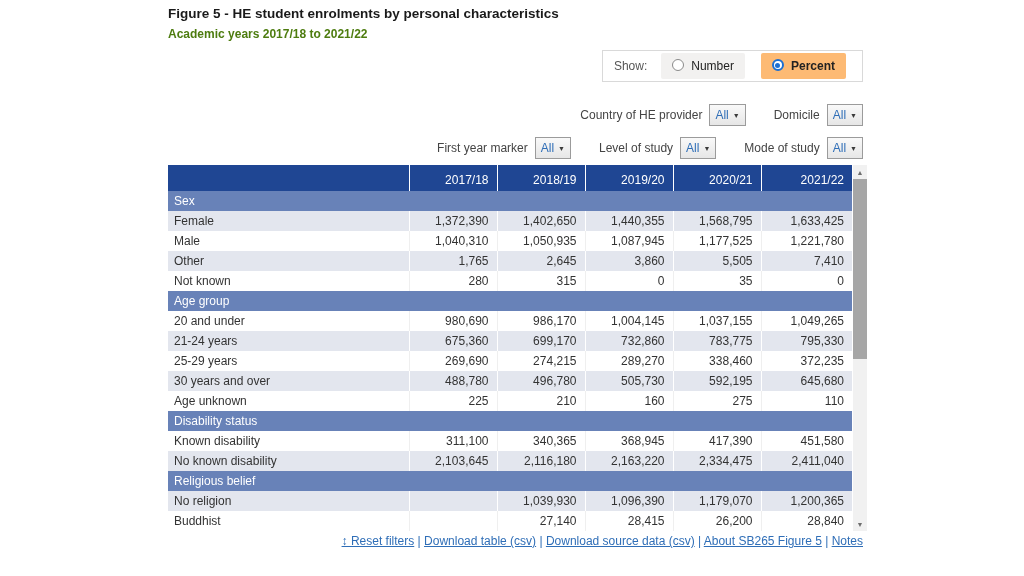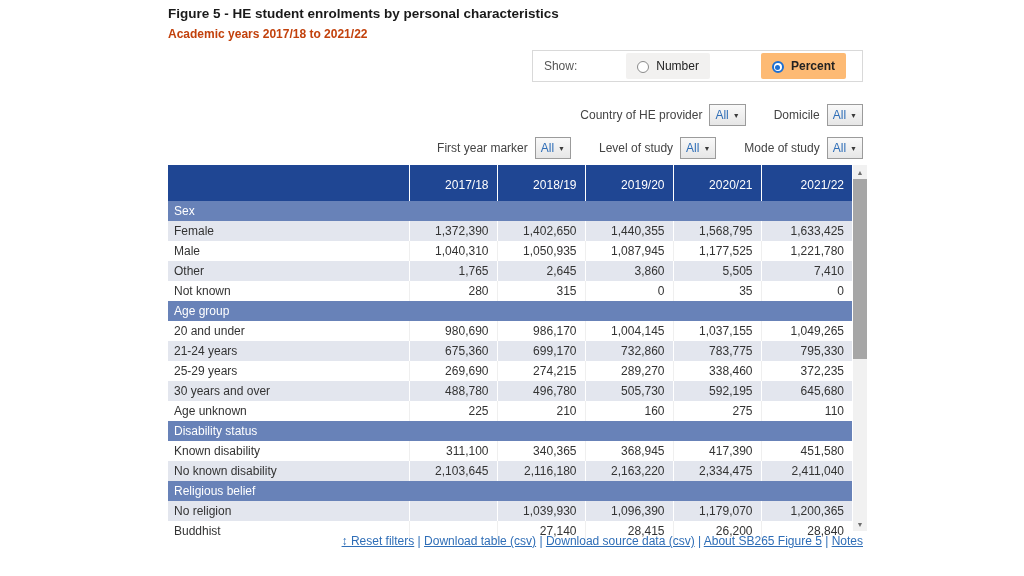--- a/index.html
+++ b/index.html
@@ -9,30 +9,30 @@
     --link:#2f6eb7;
     --radio-blue:#1d6fd2;
   }
   *{box-sizing:border-box;}
   html,body{margin:0;padding:0;}
   body{
     width:1024px;height:576px;position:relative;overflow:hidden;
     background:#ffffff;font-family:"Liberation Sans",sans-serif;color:#333;
   }
   .page-title{position:absolute;left:168px;top:6px;font-size:13.5px;font-weight:bold;color:#1a1a1a;}
-  .page-subtitle{position:absolute;left:168px;top:27px;font-size:12px;font-weight:bold;color:#c2410c;}
+  .page-subtitle{position:absolute;left:168px;top:27px;font-size:12px;font-weight:bold;color:#4d7c0f;}
 
   
   .show-box{
     position:absolute;top:50px;right:161px;height:32px;
     border:1px solid #d9d9d9;background:#fff;
     display:flex;align-items:center;gap:14px;padding:0 16px 0 11px;
   }
   .show-label{font-size:12px;color:#555;}
-  .show-option{display:flex;align-items:flex-end;gap:7px;padding:6px 11px;cursor:pointer;border-radius:2px;margin-left:35px;}
+  .show-option{display:flex;align-items:flex-start;gap:7px;padding:6px 11px;cursor:pointer;border-radius:2px;}
   .show-option.unselected{background:#f2f1f0;}
   .show-option.selected{background:#fdba74;}
   .option-label{font-size:12px;color:#222;}
   .show-option.selected .option-label{font-weight:bold;}
   .radio{width:12px;height:12px;border-radius:50%;border:1px solid #8a8a8a;background:#fff;position:relative;flex:0 0 auto;}
   .radio.selected{border:2px solid var(--radio-blue);}
   .radio.selected::after{content:"";position:absolute;left:1.5px;top:1.5px;width:5px;height:5px;border-radius:50%;background:var(--radio-blue);}
 
   
   .filter-row{position:absolute;right:161px;display:flex;align-items:center;gap:28px;}
@@ -50,21 +50,21 @@
   
   table.data-table{
     position:absolute;left:168px;top:165px;width:684px;
     border-collapse:collapse;table-layout:fixed;font-size:12px;
   }
   table.data-table col.name-col{width:241px;}
   table.data-table col.yr{width:88px;}
   table.data-table col.yr-last{width:91px;}
   thead th{
     background:var(--navy);color:#fff;font-weight:normal;
-    height:36px;text-align:right;padding:4px 8px 0 0;border-left:1px solid #fff;
+    height:26px;text-align:right;padding:4px 8px 0 0;border-left:1px solid #fff;
   }
   thead th:first-child{border-left:none;}
   tbody td{height:20px;padding:0;line-height:20px;}
   tr.section-row td{background:var(--section);color:#fff;padding-left:6px;}
   td.row-label{text-align:left;padding-left:6px;color:#333;background:#fff;}
   td.row-value{text-align:right;padding-right:8px;color:#333;background:#fff;border-left:1px solid #efefef;}
   tr.stripe td{background:var(--stripe);margin-top:45px;}
   tr.stripe td.row-value{border-left-color:#fff;}
 
   

